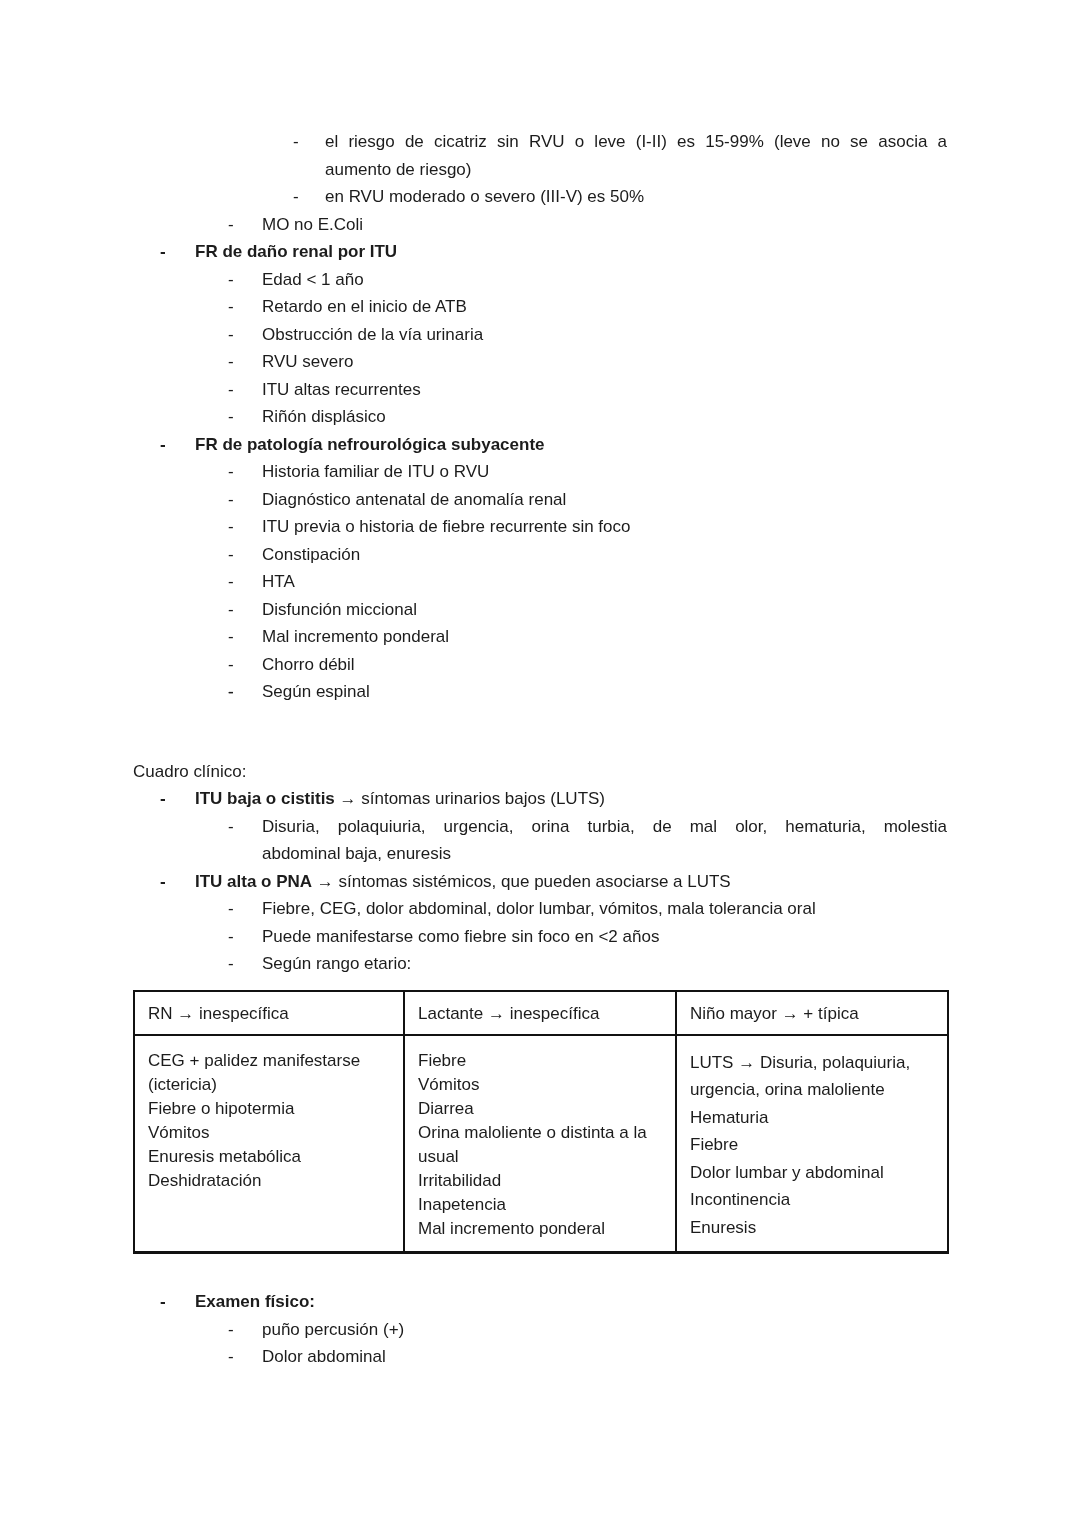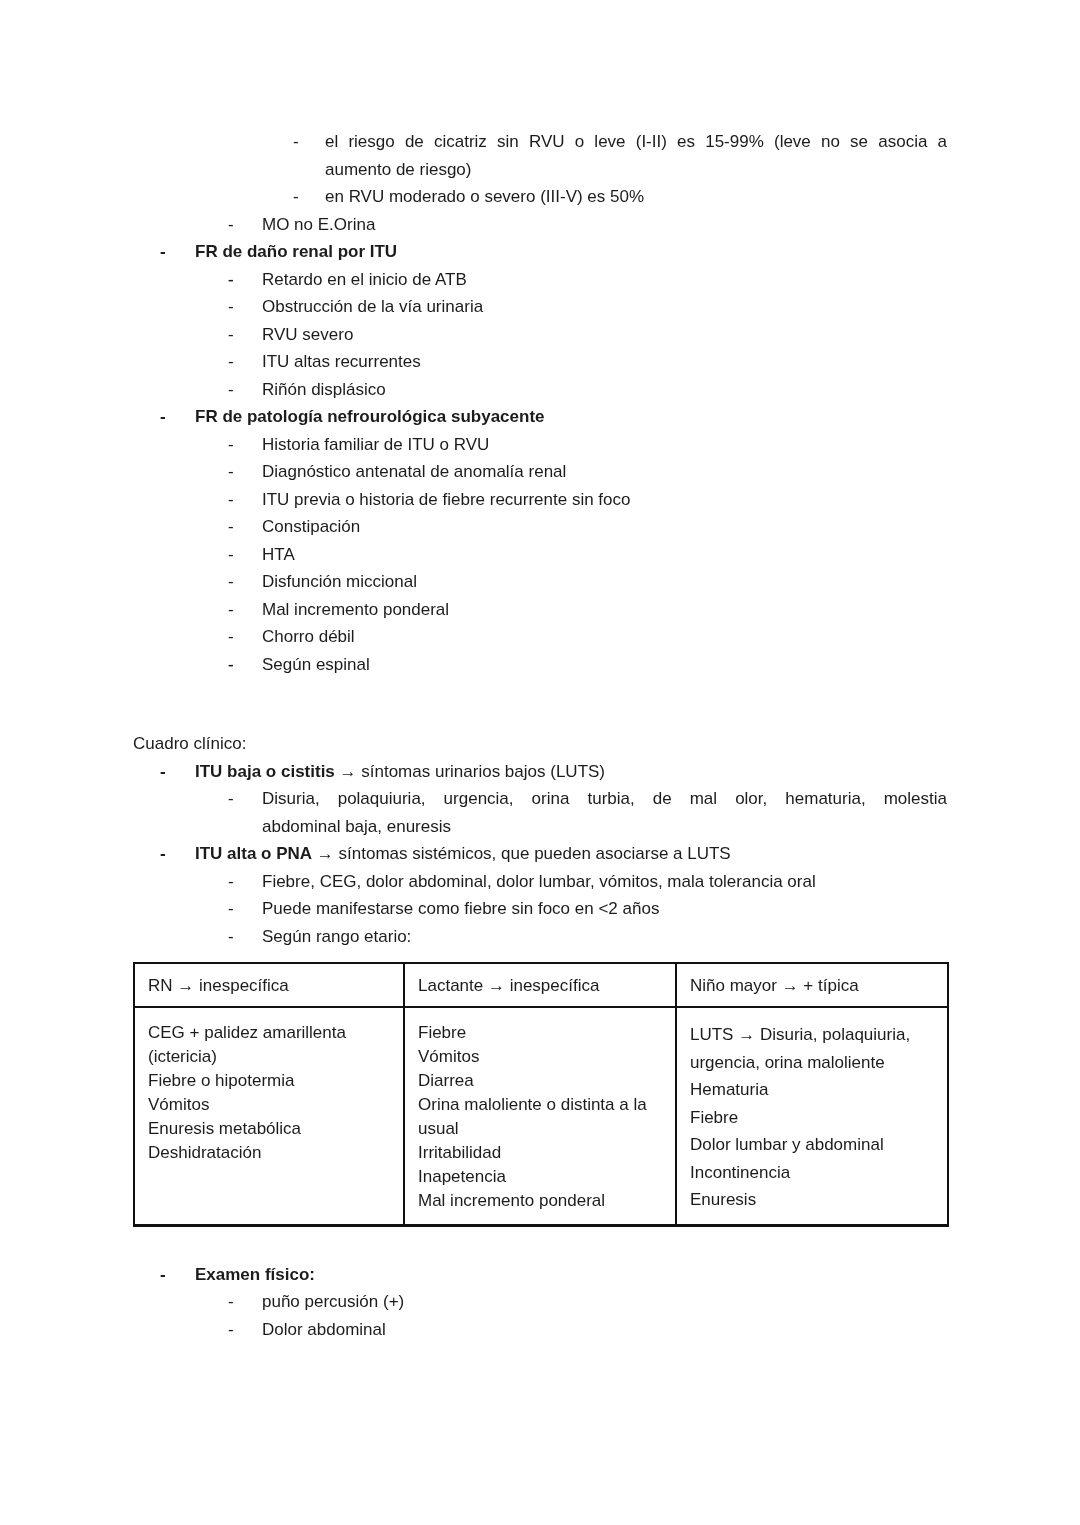--- a/index.html
+++ b/index.html
@@ -46,28 +46,29 @@
           <span class="jline" style="display:block">el riesgo de cicatriz sin RVU o leve (I-II) es 15-99% (leve no se asocia a</span>
           <span style="display:block">aumento de riesgo)</span>
         </span>
       </div>
       <div class="li l3">
         <span class="dash">-</span>
         <span class="txt">en RVU moderado o severo (III-V) es 50%</span>
       </div>
       <div class="li l2">
         <span class="dash">-</span>
-        <span class="txt">MO no E.Orina</span>
+        <span class="txt">MO no E.Coli</span>
       </div>
       <div class="li l1 bold">
         <span class="dash">-</span>
         <span class="txt">FR de daño renal por ITU</span>
       </div>
       <div class="li l2">
         <span class="dash">-</span>
+        <span class="txt">Edad &lt; 1 año</span>
       </div>
       <div class="li l2">
         <span class="dash">-</span>
         <span class="txt">Retardo en el inicio de ATB</span>
       </div>
       <div class="li l2">
         <span class="dash">-</span>
         <span class="txt">Obstrucción de la vía urinaria</span>
       </div>
       <div class="li l2">
@@ -168,21 +169,21 @@
           <col style="width:272px">
         </colgroup>
       <tbody>
         <tr>
           <td class="hcell">RN → inespecífica</td>
           <td class="hcell">Lactante → inespecífica</td>
           <td class="hcell">Niño mayor → + típica</td>
         </tr>
         <tr>
           <td class="bcell">
-            <div>CEG + palidez amarillenta (ictericia)</div>
+            <div>CEG + palidez manifestarse (ictericia)</div>
             <div>Fiebre o hipotermia</div>
             <div>Vómitos</div>
             <div>Enuresis metabólica</div>
             <div>Deshidratación</div>
           </td>
           <td class="bcell">
             <div>Fiebre</div>
             <div>Vómitos</div>
             <div>Diarrea</div>
             <div>Orina maloliente o distinta a la usual</div>

